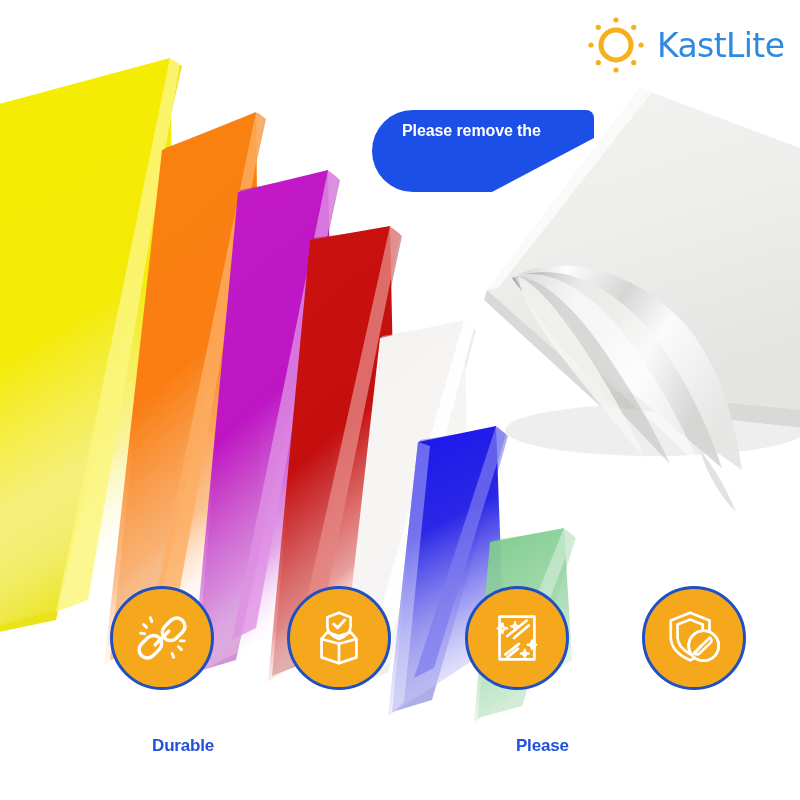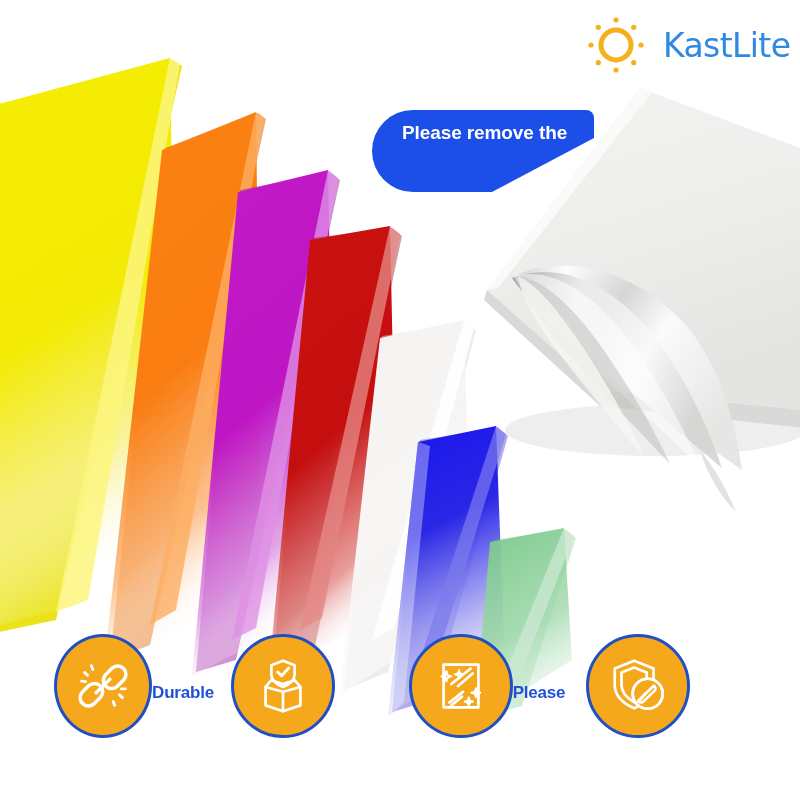--- a/index.html
+++ b/index.html
@@ -31,21 +31,21 @@
     height: 800px;
   }
 
   
   #brand {
     position: absolute;
     top: 14px;
     left: 585px;
     display: flex;
     align-items: center;
-    gap: 16px;
+    gap: 10px;
   }
   #brand .sun-wrap {
     width: 62px;
     height: 62px;
     position: relative;
   }
   #brand .wordmark {
     font-size: 33px;
     letter-spacing: -0.6px;
     color: #3089e0;
@@ -65,43 +65,44 @@
     border-radius: 42px 8px 8px 42px;
     
     clip-path: polygon(0 0, 100% 0, 100% 34%, 54% 100%, 0 100%);
   }
   #callout .callout-text {
     position: absolute;
     left: 30px;
     top: 11px;
     width: 196px;
     color: #ffffff;
-    font-size: 19px;
+    font-size: 16px;
     font-weight: bold;
     line-height: 1.22;
     letter-spacing: -0.1px;
   }
 
   
   #features {
     position: absolute;
     left: 0;
     top: 586px;
     width: 800px;
     height: 200px;
     display: flex;
     justify-content: space-between;
     padding: 0 54px;
     box-sizing: border-box;
   }
   .feature {
     width: 160px;
     display: flex;
-    flex-direction: row;
-    align-items: center;
+    flex-direction: column;
+    align-items: flex-end;
+    gap: 32px;
   }
   .feature .disc {
     width: 104px;
     height: 104px;
     border-radius: 50%;
     background: #f5a81c;
     border: 3px solid #1f4fc4;
     box-sizing: border-box;
     display: flex;
     align-items: center;

